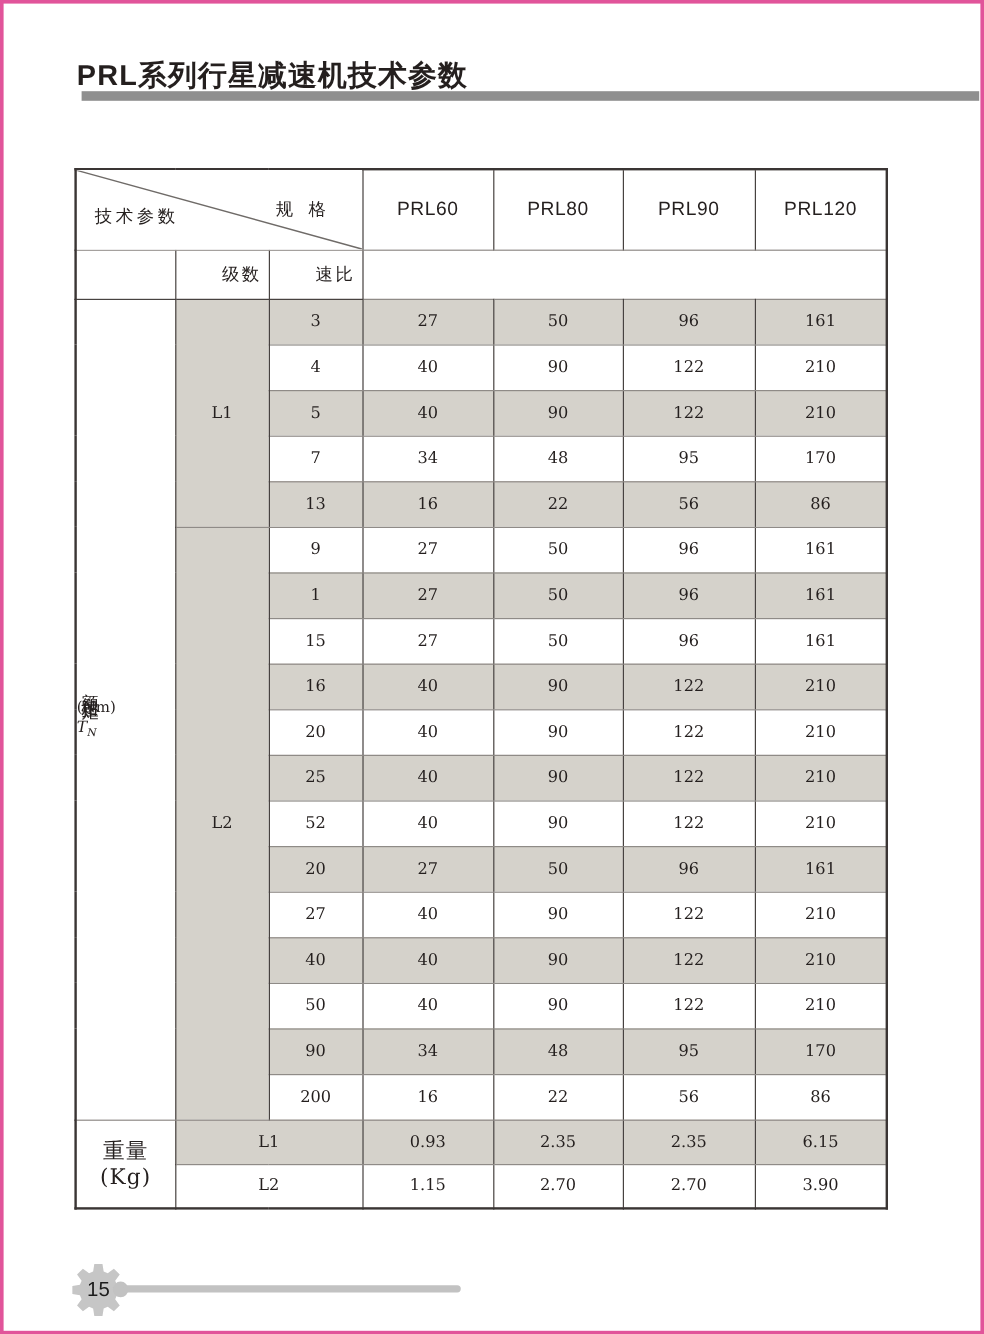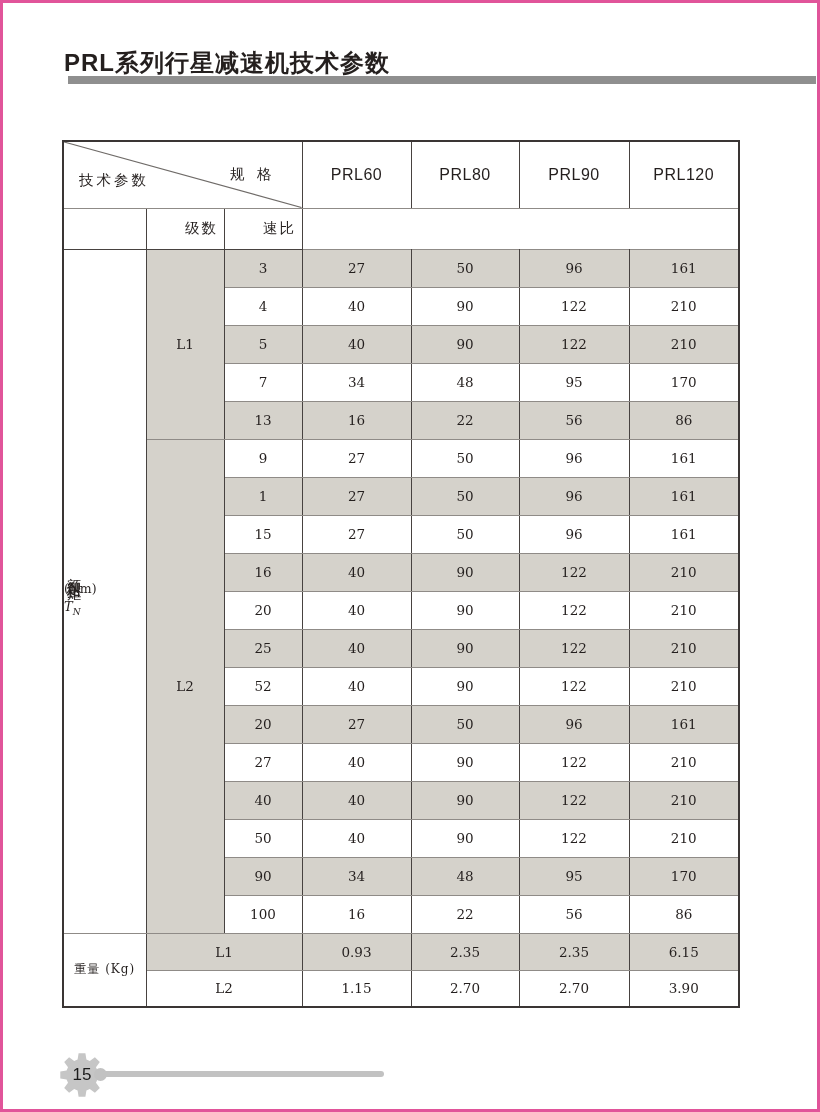--- a/index.html
+++ b/index.html
@@ -35,21 +35,21 @@
   .param{position:absolute;bottom:18px;left:15px;font-size:14.5px;letter-spacing:3px;}
 
   .torque{background:#ffffff !important;}
   .torque-inner{display:flex;flex-direction:column;align-items:flex-start;gap:3px;}
   .vtxt{writing-mode:vertical-rl;text-orientation:upright;font-size:14.5px;letter-spacing:3px;}
   .unit{font-size:12.5px;}
   .sym{font-size:13px;font-style:italic;}
   .sym sub{font-size:9px;font-style:italic;}
 
   .stage{background:#d5d2cb !important;}
-  .wlabel{background:#ffffff !important;font-size:12px;letter-spacing:1px;}
+  .wlabel{background:#ffffff !important;font-size:18px;letter-spacing:1px;}
   .wstage{font-size:13.5px;}
 
   .gear{position:absolute;left:58px;top:1051px;width:48px;height:48px;}
   .gear svg{position:absolute;inset:0;}
   .pagenum{position:absolute;inset:0;display:flex;align-items:center;justify-content:center;
     font-size:17px;color:#1c1c1c;font-family:"Liberation Sans",sans-serif;}
   .dot{position:absolute;left:94px;top:1068px;width:13px;height:13px;border-radius:50%;background:#c2c2c2;}
   .hline{position:absolute;left:103px;top:1071px;width:281px;height:6px;border-radius:3px;background:#c2c2c2;}
 </style>
 </head>
@@ -214,21 +214,21 @@
           <td>210</td>
         </tr>
 <tr class="dr shade">
           <td class="ratio">90</td>
           <td>34</td>
           <td>48</td>
           <td>95</td>
           <td>170</td>
         </tr>
 <tr class="dr">
-          <td class="ratio">100</td>
+          <td class="ratio">200</td>
           <td>16</td>
           <td>22</td>
           <td>56</td>
           <td>86</td>
         </tr>
 
 <tr class="wr shade">
   <td class="wlabel" rowspan="2">重量 (Kg)</td>
   <td class="wstage" colspan="2">L1</td>
   <td>0.93</td>

